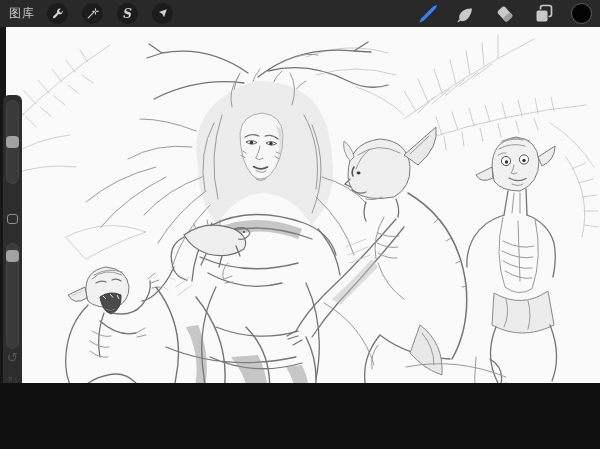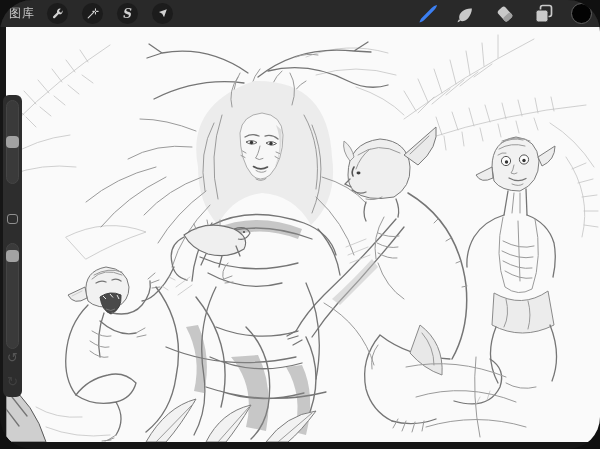--- a/index.html
+++ b/index.html
@@ -1,17 +1,17 @@
 <!DOCTYPE html>
 <html><head>
 <meta charset="utf-8">
 <style>
   html,body{margin:0;padding:0;background:#101010;}
-  #app{position:relative;width:600px;height:449px;background:#161616;overflow:hidden;
-       font-family:"Liberation Sans","DejaVu Sans",sans-serif;border-radius:32px;}
+  #app{position:relative;width:600px;height:383px;background:#161616;overflow:hidden;
+       font-family:"Liberation Sans","DejaVu Sans",sans-serif;}
 
   
   .topbar{position:absolute;top:0;left:0;right:0;height:27px;background:#292929;
           display:flex;align-items:center;justify-content:space-between;z-index:10;}
   .tb-left{display:flex;align-items:center;gap:14px;padding-left:9px;}
   .gallery-btn{color:#c9c9c9;font-size:12px;letter-spacing:1px;cursor:default;margin-right:-2px;}
   .circ{width:21px;height:21px;border-radius:50%;background:#1c1c1c;display:flex;
         align-items:center;justify-content:center;}
   .circ svg{display:block;}
   .sel-s{font-family:"DejaVu Serif","Liberation Serif",serif;font-style:italic;font-weight:bold;

